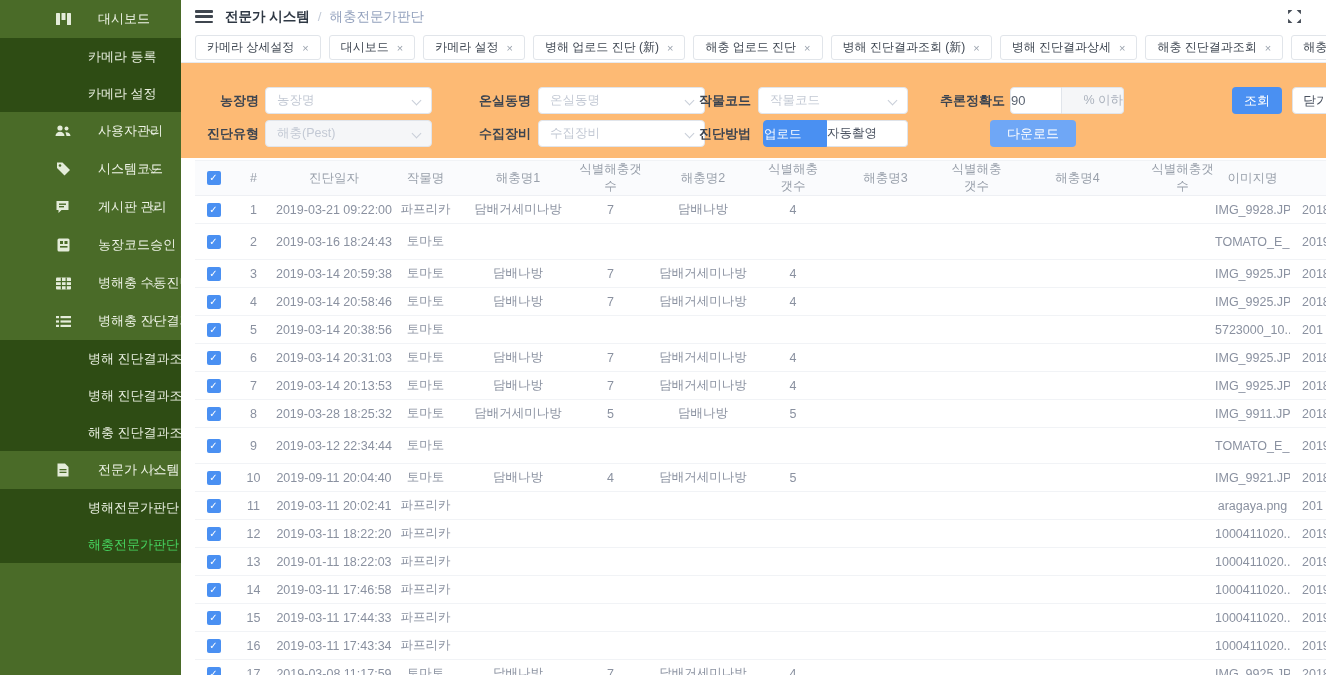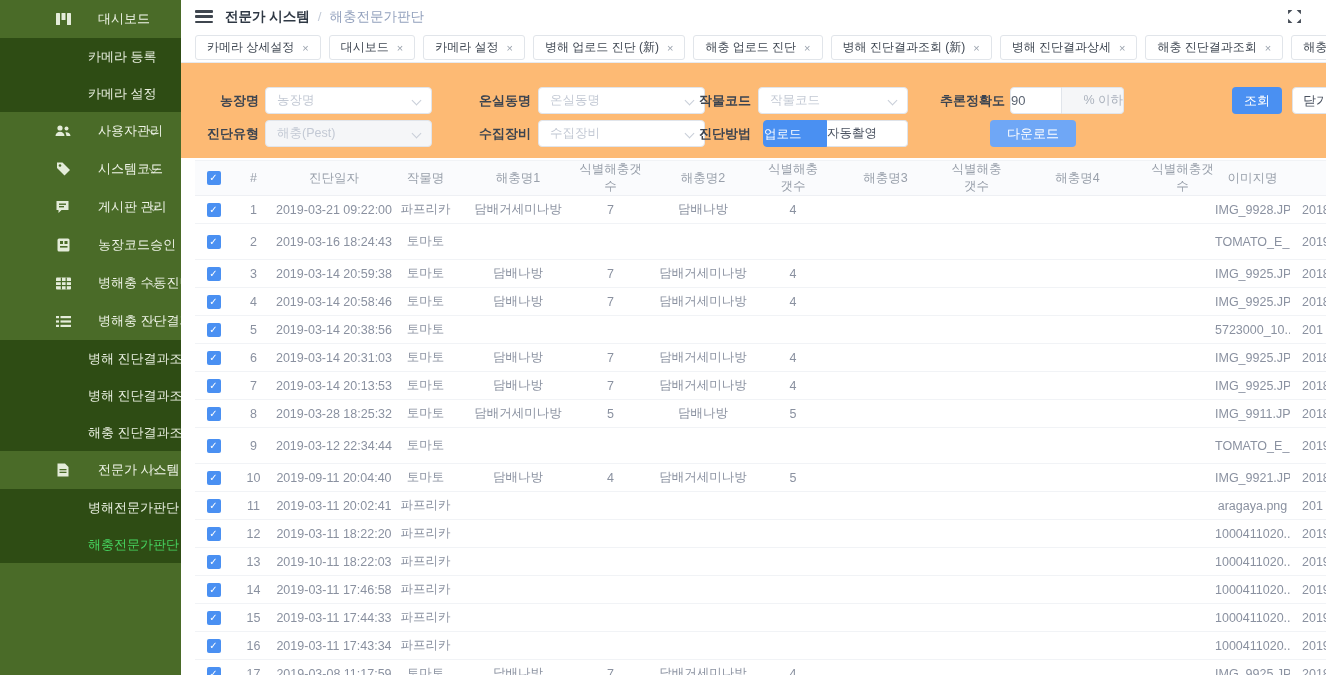--- a/index.html
+++ b/index.html
@@ -540,21 +540,21 @@
             <td></td>
             <td></td>
             <td>1000411020...</td>
             <td class="reg">2019</td>
           </tr>
           <tr>
             <td>
               <div class="cb">✓</div>
             </td>
             <td>13</td>
-            <td>2019-10-11 18:22:03</td>
+            <td>2019-01-11 18:22:03</td>
             <td>파프리카</td>
             <td></td>
             <td></td>
             <td></td>
             <td></td>
             <td></td>
             <td></td>
             <td></td>
             <td></td>
             <td>1000411020...</td>

